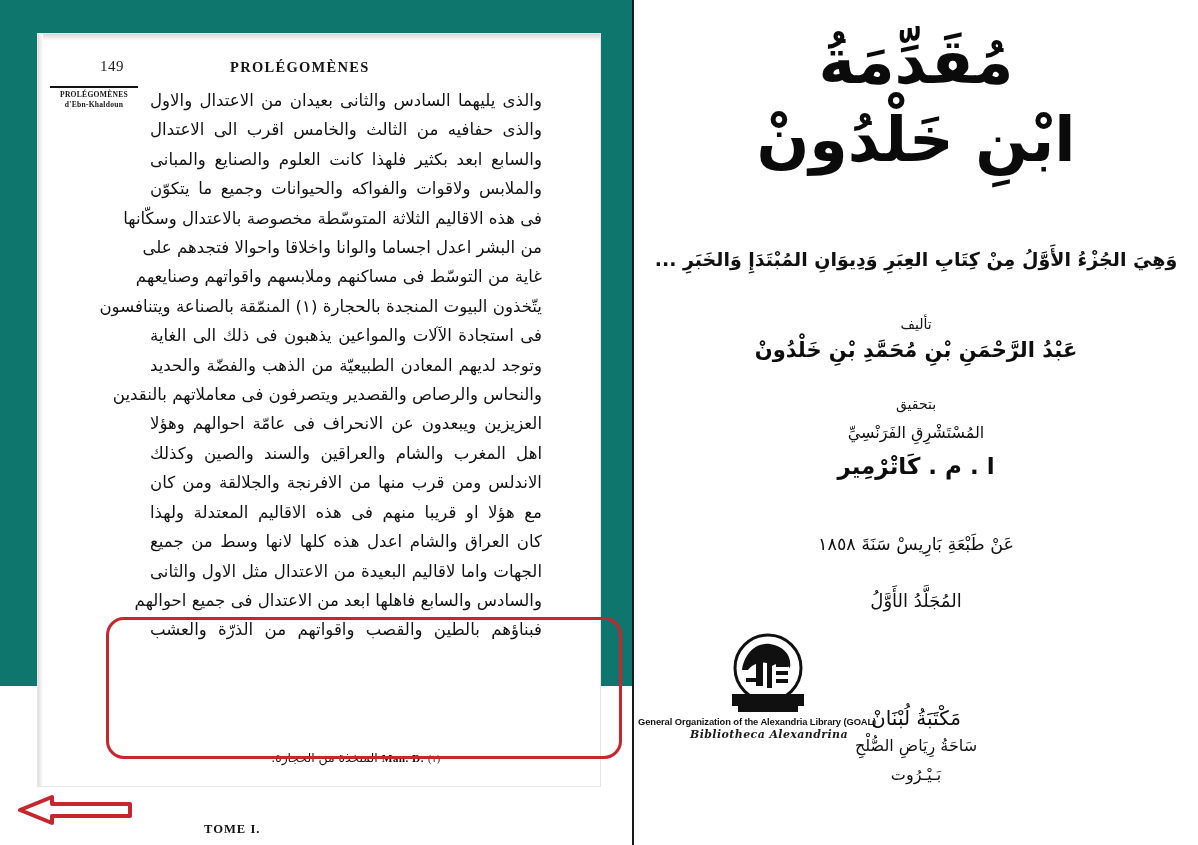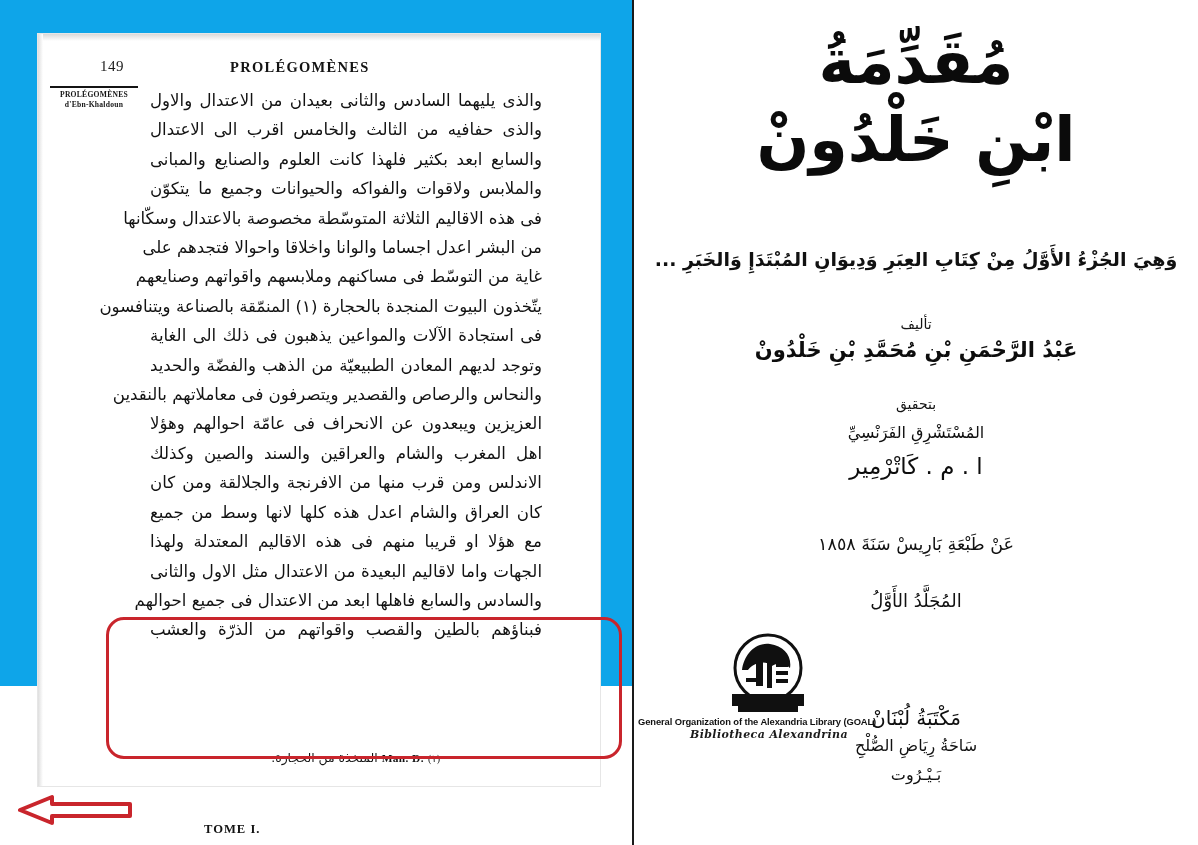--- a/index.html
+++ b/index.html
@@ -32,21 +32,21 @@
     width: 2px;
     height: 845px;
     background: #1a1a1a;
   }
 
   
   .left-panel {
     position: absolute;
     left: 0; top: 0;
     width: 632px; height: 686px;
-    background: #0ea5e9;
+    background: #0f766e;
   }
 
   .page-sheet {
     position: absolute;
     left: 38px;
     top: 34px;
     width: 562px;
     height: 752px;
     background: #ffffff;
     box-shadow: 0 0 0 1px #e6e6e6;
@@ -286,21 +286,21 @@
     font-size: 16px;
     color: #111111;
     letter-spacing: 1px;
   }
   .editor-name {
     position: absolute;
     left: 0; right: 0;
     top: 453px;
     font-family: "DejaVu Sans", "Liberation Sans", sans-serif;
     font-size: 23px;
-    font-weight: 400;
+    font-weight: 700;
     color: #0d0d0d;
     letter-spacing: 2px;
   }
 
   .edition-line {
     position: absolute;
     left: 0; right: 0;
     top: 534px;
     font-family: "DejaVu Sans", "Liberation Sans", sans-serif;
     font-size: 17.5px;
@@ -409,22 +409,22 @@
         <span class="ln">فى هذه الاقاليم الثلاثة المتوسّطة مخصوصة بالاعتدال وسكّانها</span>
         <span class="ln">من البشر اعدل اجساما والوانا واخلاقا واحوالا فتجدهم على</span>
         <span class="ln">غاية من التوسّط فى مساكنهم وملابسهم واقواتهم وصنايعهم</span>
         <span class="ln">يتّخذون البيوت المنجدة بالحجارة (١) المنمّقة بالصناعة ويتنافسون</span>
         <span class="ln">فى استجادة الآلات والمواعين يذهبون فى ذلك الى الغاية</span>
         <span class="ln">وتوجد لديهم المعادن الطبيعيّة من الذهب والفضّة والحديد</span>
         <span class="ln">والنحاس والرصاص والقصدير ويتصرفون فى معاملاتهم بالنقدين</span>
         <span class="ln">العزيزين ويبعدون عن الانحراف فى عامّة احوالهم وهؤلا</span>
         <span class="ln">اهل المغرب والشام والعراقين والسند والصين وكذلك</span>
         <span class="ln">الاندلس ومن قرب منها من الافرنجة والجلالقة ومن كان</span>
+        <span class="ln">مع هؤلا او قريبا منهم فى هذه الاقاليم المعتدلة ولهذا</span>
         <span class="ln">كان العراق والشام اعدل هذه كلها لانها وسط من جميع</span>
-        <span class="ln">مع هؤلا او قريبا منهم فى هذه الاقاليم المعتدلة ولهذا</span>
         <span class="ln">الجهات واما لاقاليم البعيدة من الاعتدال مثل الاول والثانى</span>
         <span class="ln">والسادس والسابع فاهلها ابعد من الاعتدال فى جميع احوالهم</span>
         <span class="ln">فبناؤهم بالطين والقصب واقواتهم من الذرّة والعشب</span>
       </div>
 
       <div class="footnote">
         <span class="fn-marker">(١)</span>
         <span class="fn-latin">Man. D.</span>
         <span>المتخذة من الحجارة.</span>
       </div>

